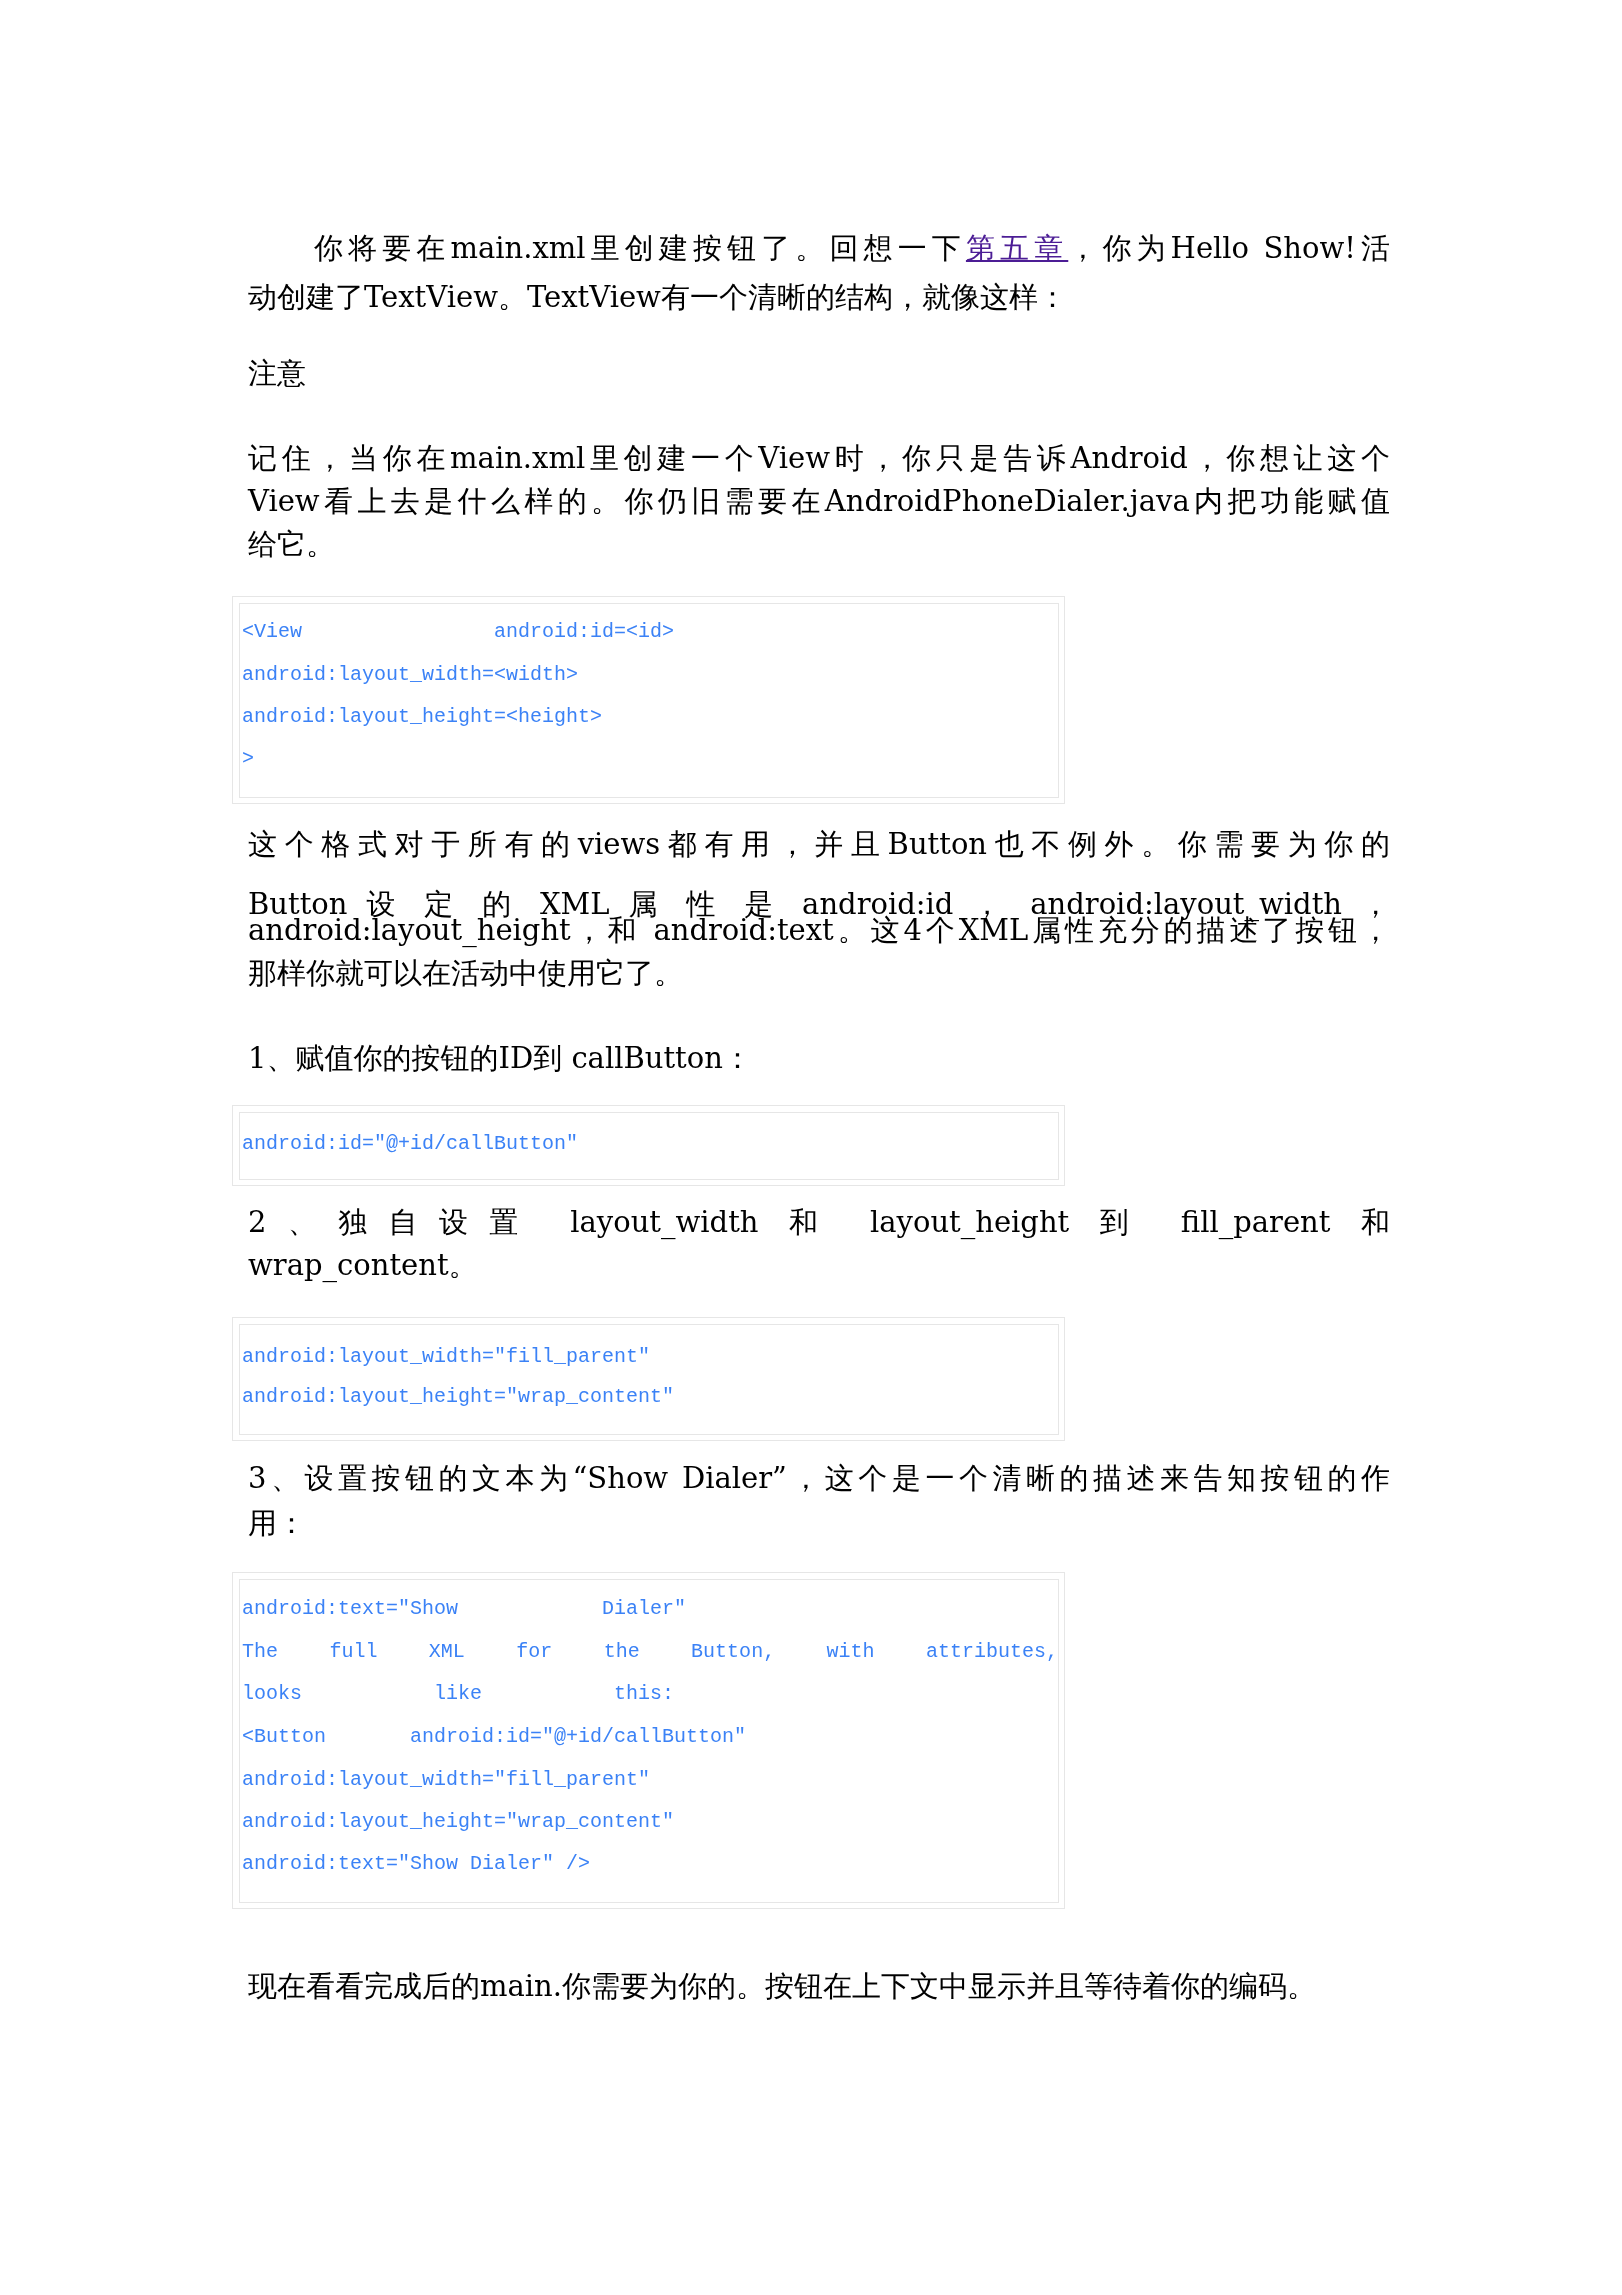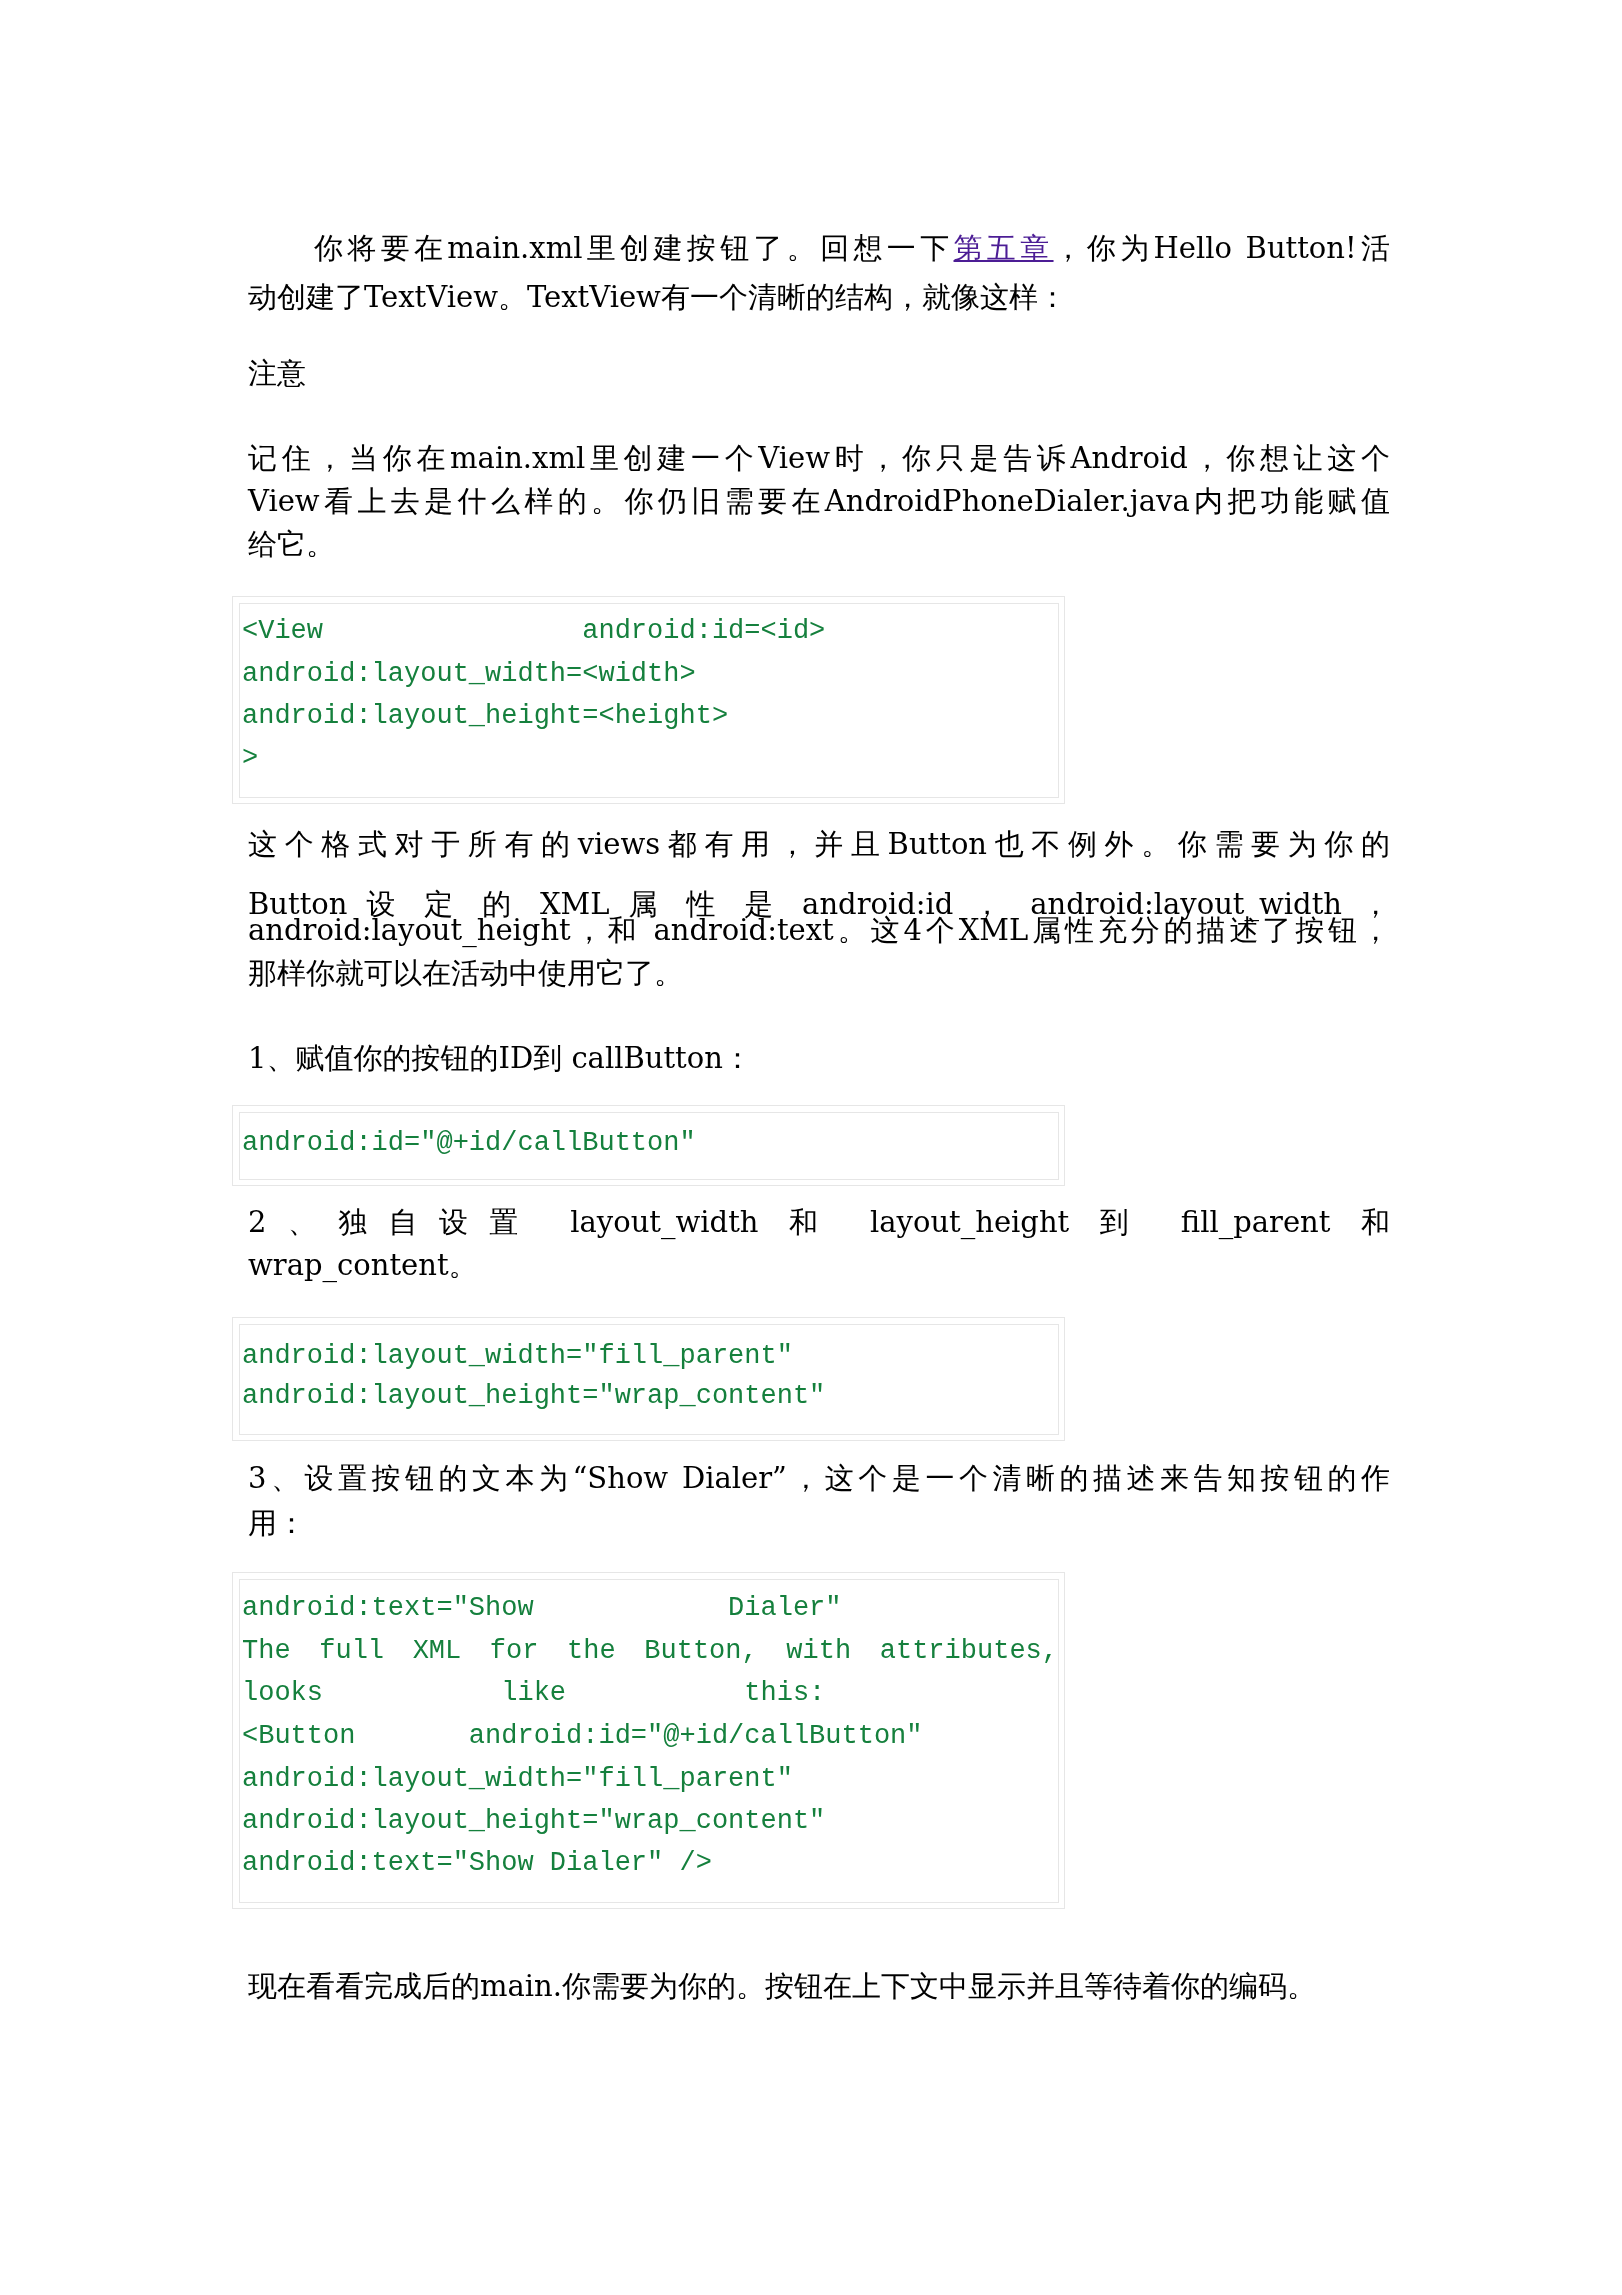--- a/index.html
+++ b/index.html
@@ -4,27 +4,27 @@
 <style>
   html, body { margin: 0; padding: 0; background: #ffffff; }
   body { width: 1622px; height: 2295px; position: relative; overflow: hidden;
          font-family: "DejaVu Serif", "Liberation Serif", serif; color: #000; }
   .line { position: absolute; left: 248px; white-space: nowrap; font-size: 29px; line-height: 43px; height: 43px; }
   .full { width: 1142px; text-align: justify; text-align-last: justify; }
   .indent { left: 314px; width: 1076px; }
   .link { color: #4c1d95; text-decoration: underline; }
   .box-outer { position: absolute; left: 232px; width: 833px; border: 1.6px solid #e6e6e6; box-sizing: border-box; background: #fff; }
   .box-inner { position: absolute; left: 5.5px; right: 5.5px; top: 5.5px; bottom: 5.5px; border: 1.6px solid #e6e6e6; box-sizing: border-box; }
-  .code { position: absolute; left: 242px; white-space: nowrap; font-family: "Liberation Mono", "DejaVu Sans Mono", monospace; font-size: 27px; line-height: 43px; height: 43px; color: #15803d; }
+  .code { position: absolute; left: 242px; white-space: nowrap; font-family: "Liberation Mono", "DejaVu Sans Mono", monospace; font-size: 20px; line-height: 43px; height: 43px; color: #3b82f6; }
   .code.just { width: 816px; text-align: justify; text-align-last: justify; }
 </style>
 </head>
 <body>
 
-<div class="line indent full" style="top:227px;"><span>你将要在main.xml里创建按钮了。回想一下</span><a class="link">第五章</a><span>，你为Hello Button!活</span></div>
+<div class="line indent full" style="top:227px;"><span>你将要在main.xml里创建按钮了。回想一下</span><a class="link">第五章</a><span>，你为Hello Show!活</span></div>
 <div class="line" style="top:276px;">动创建了TextView。TextView有一个清晰的结构，就像这样：</div>
 
 <div class="line" style="top:352px;">注意</div>
 
 <div class="line full" style="top:437px;">记住，当你在main.xml里创建一个View时，你只是告诉Android，你想让这个</div>
 <div class="line full" style="top:480px;">View看上去是什么样的。你仍旧需要在AndroidPhoneDialer.java内把功能赋值</div>
 <div class="line" style="top:523px;">给它。</div>
 
 <div class="box-outer" style="top:596px; height:208px;">
   <div class="box-inner"></div>

